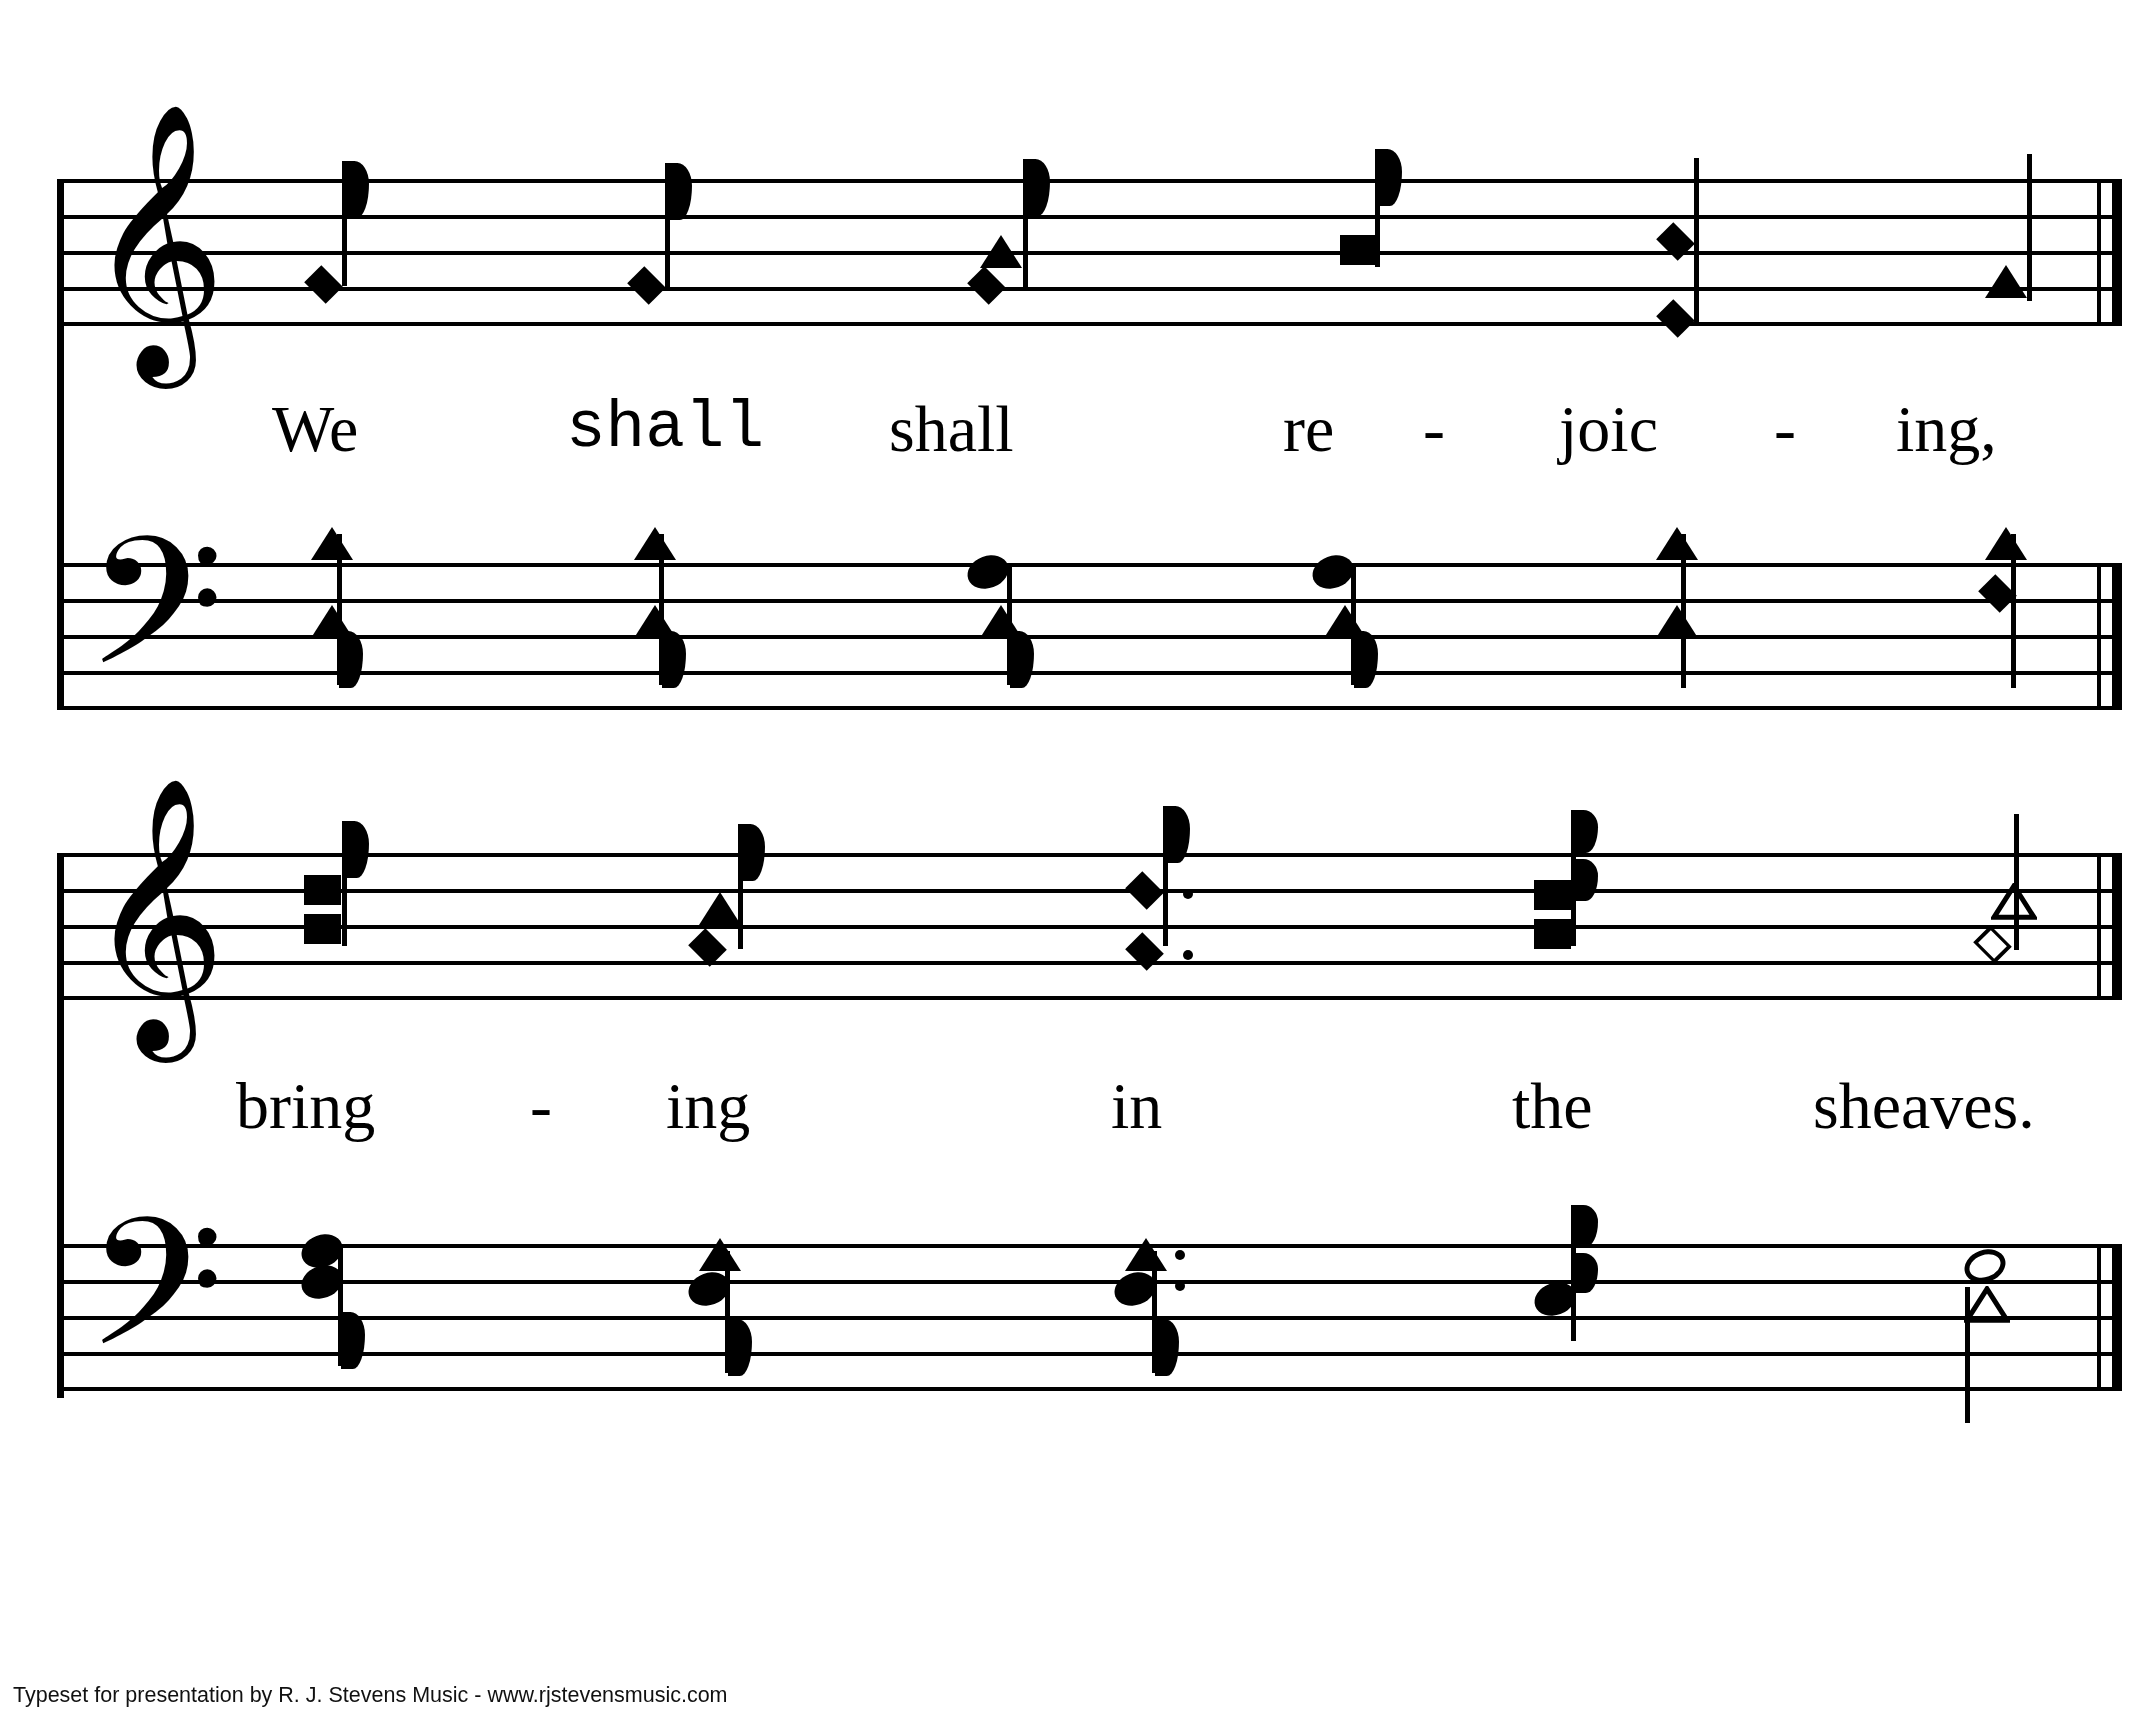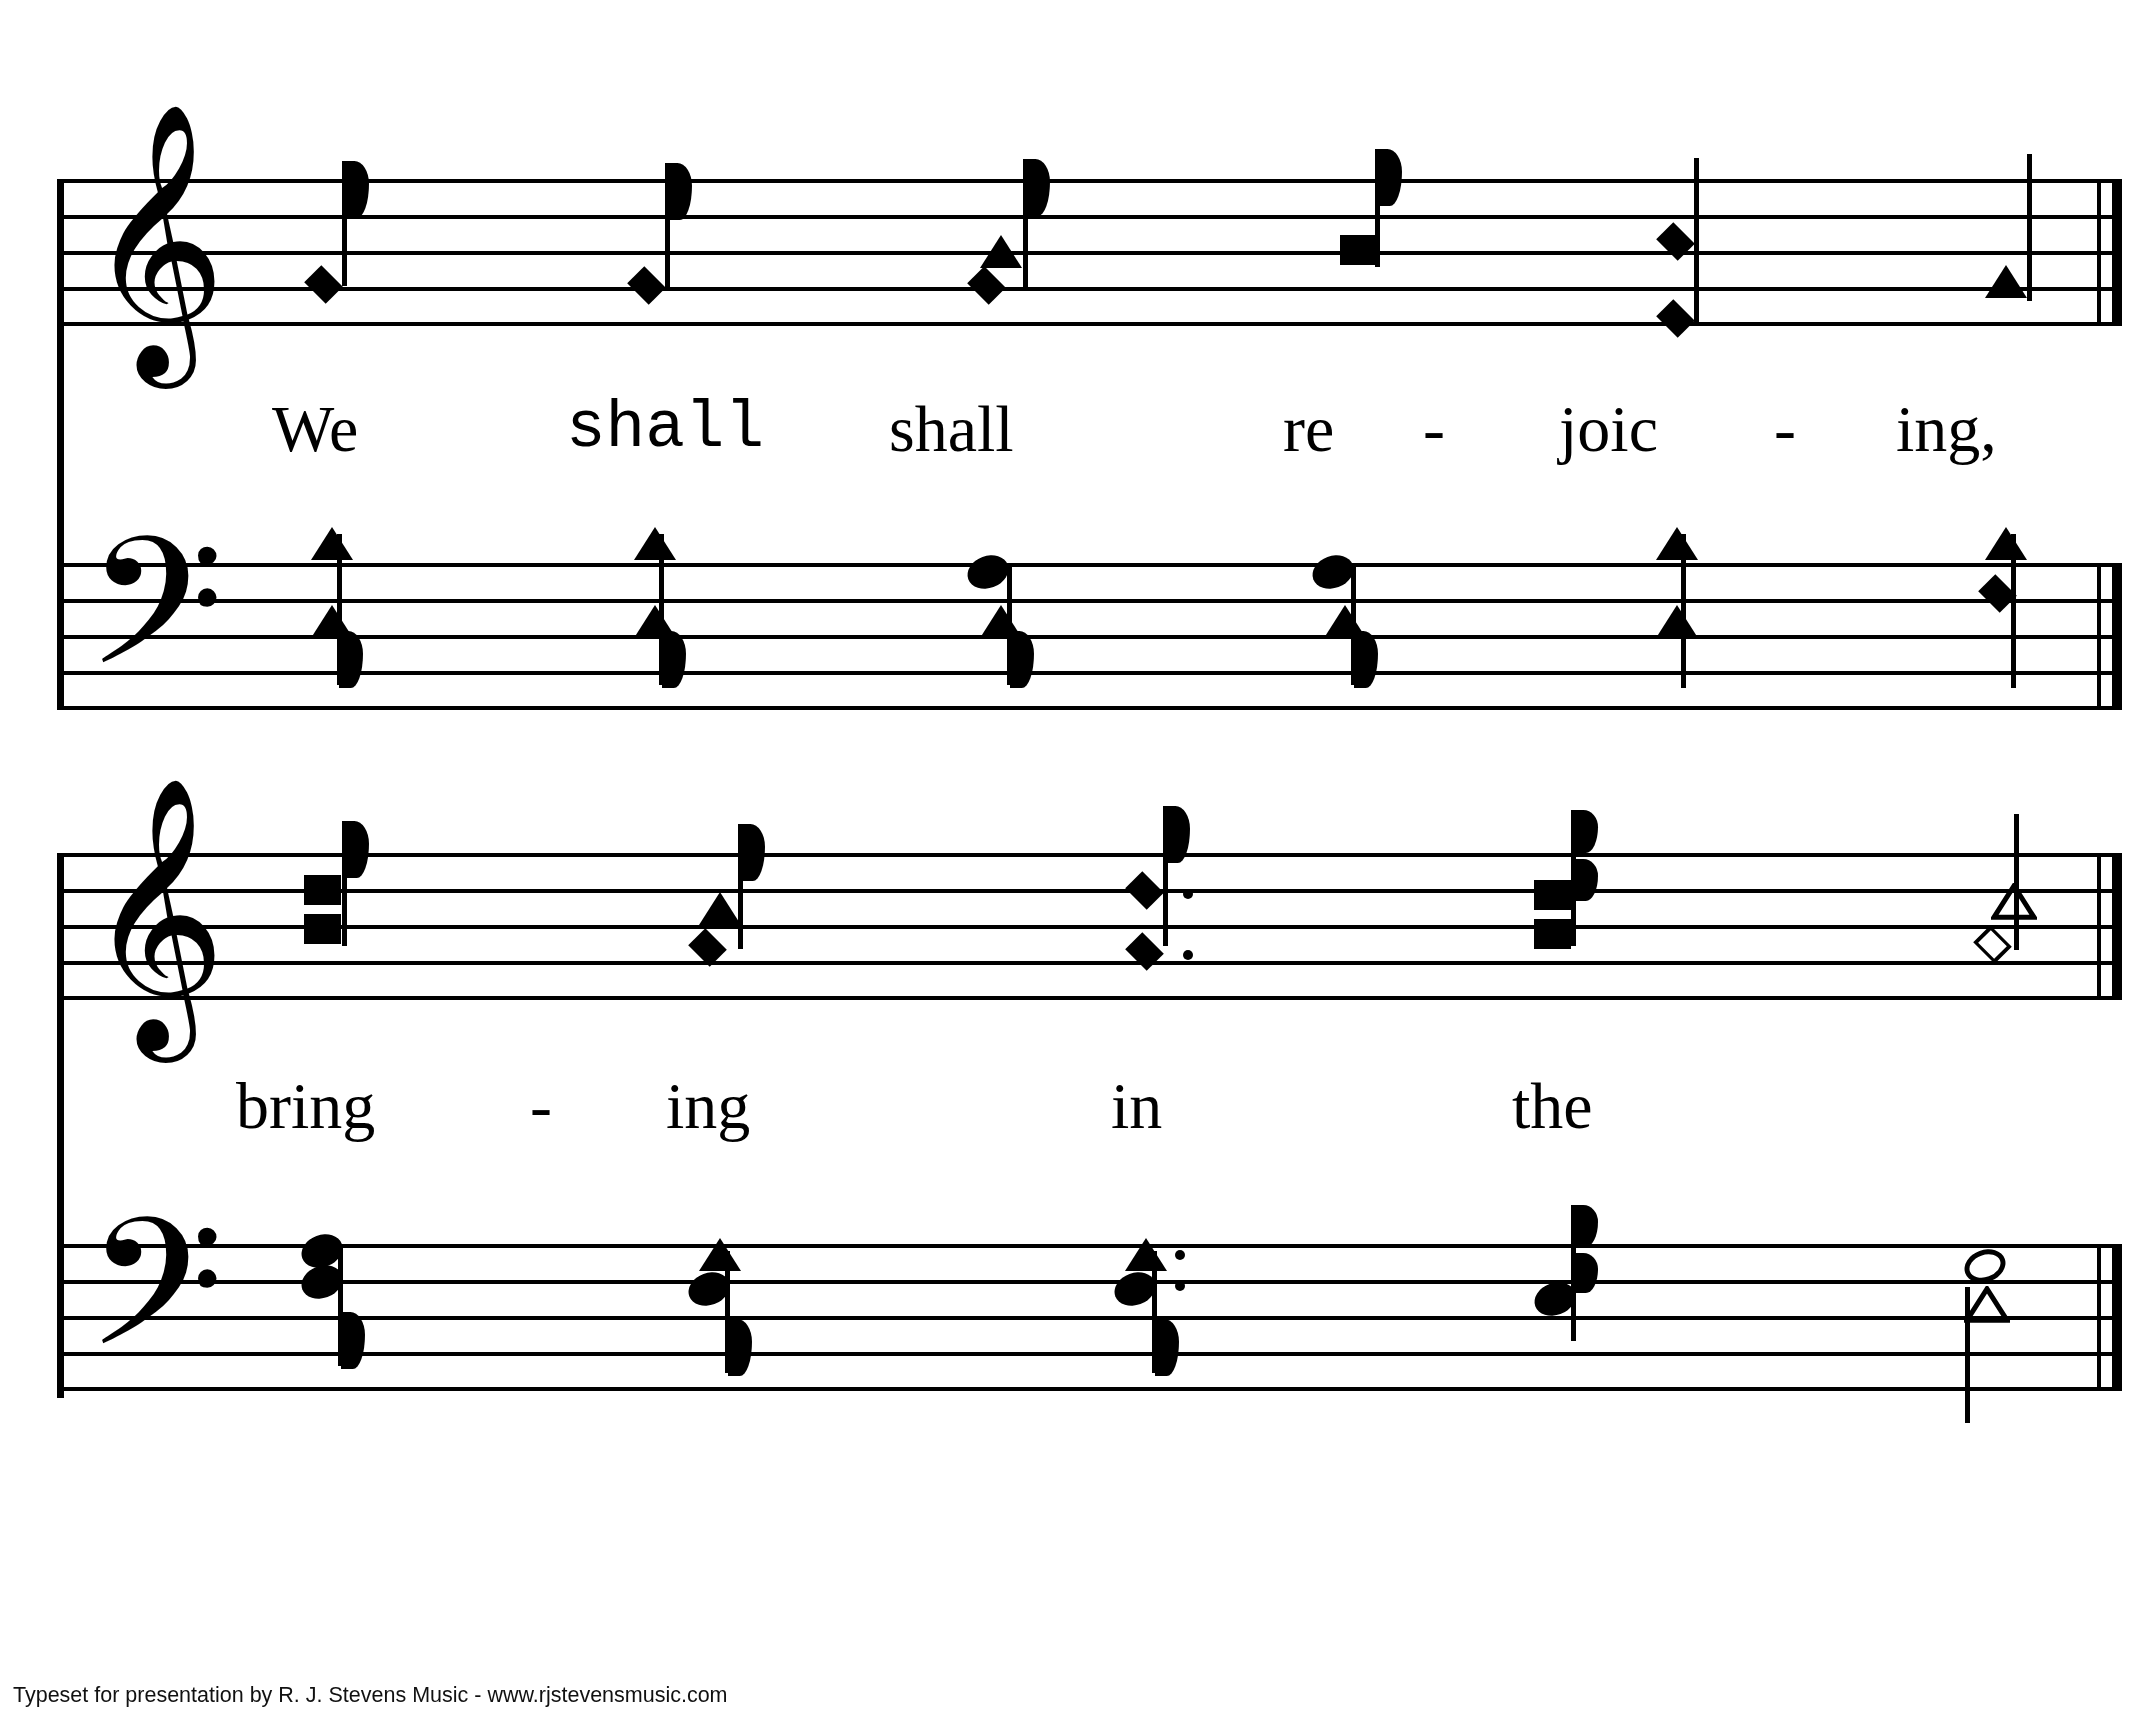--- a/index.html
+++ b/index.html
@@ -361,20 +361,21 @@
         <div class="stem" style="left:1957px; top:-39px; height:136px;"></div>
       </div>
     </div>
 
     <div class="lyrics" style="top:215px;">
       <span class="lyric" style="left:179px;">bring</span>
       <span class="lyric" style="left:473px;">-</span>
       <span class="lyric" style="left:609px;">ing</span>
       <span class="lyric" style="left:1054px;">in</span>
       <span class="lyric" style="left:1455px;">the</span>
+      <span class="lyric" style="left:1756px;">sheaves.</span>
     </div>
 
     <div class="staff" style="top:391px;">
       <div class="line l1"></div>
       <div class="line l2"></div>
       <div class="line l3"></div>
       <div class="line l4"></div>
       <div class="line l5"></div>
 
       <div class="clef bass">𝄢</div>

